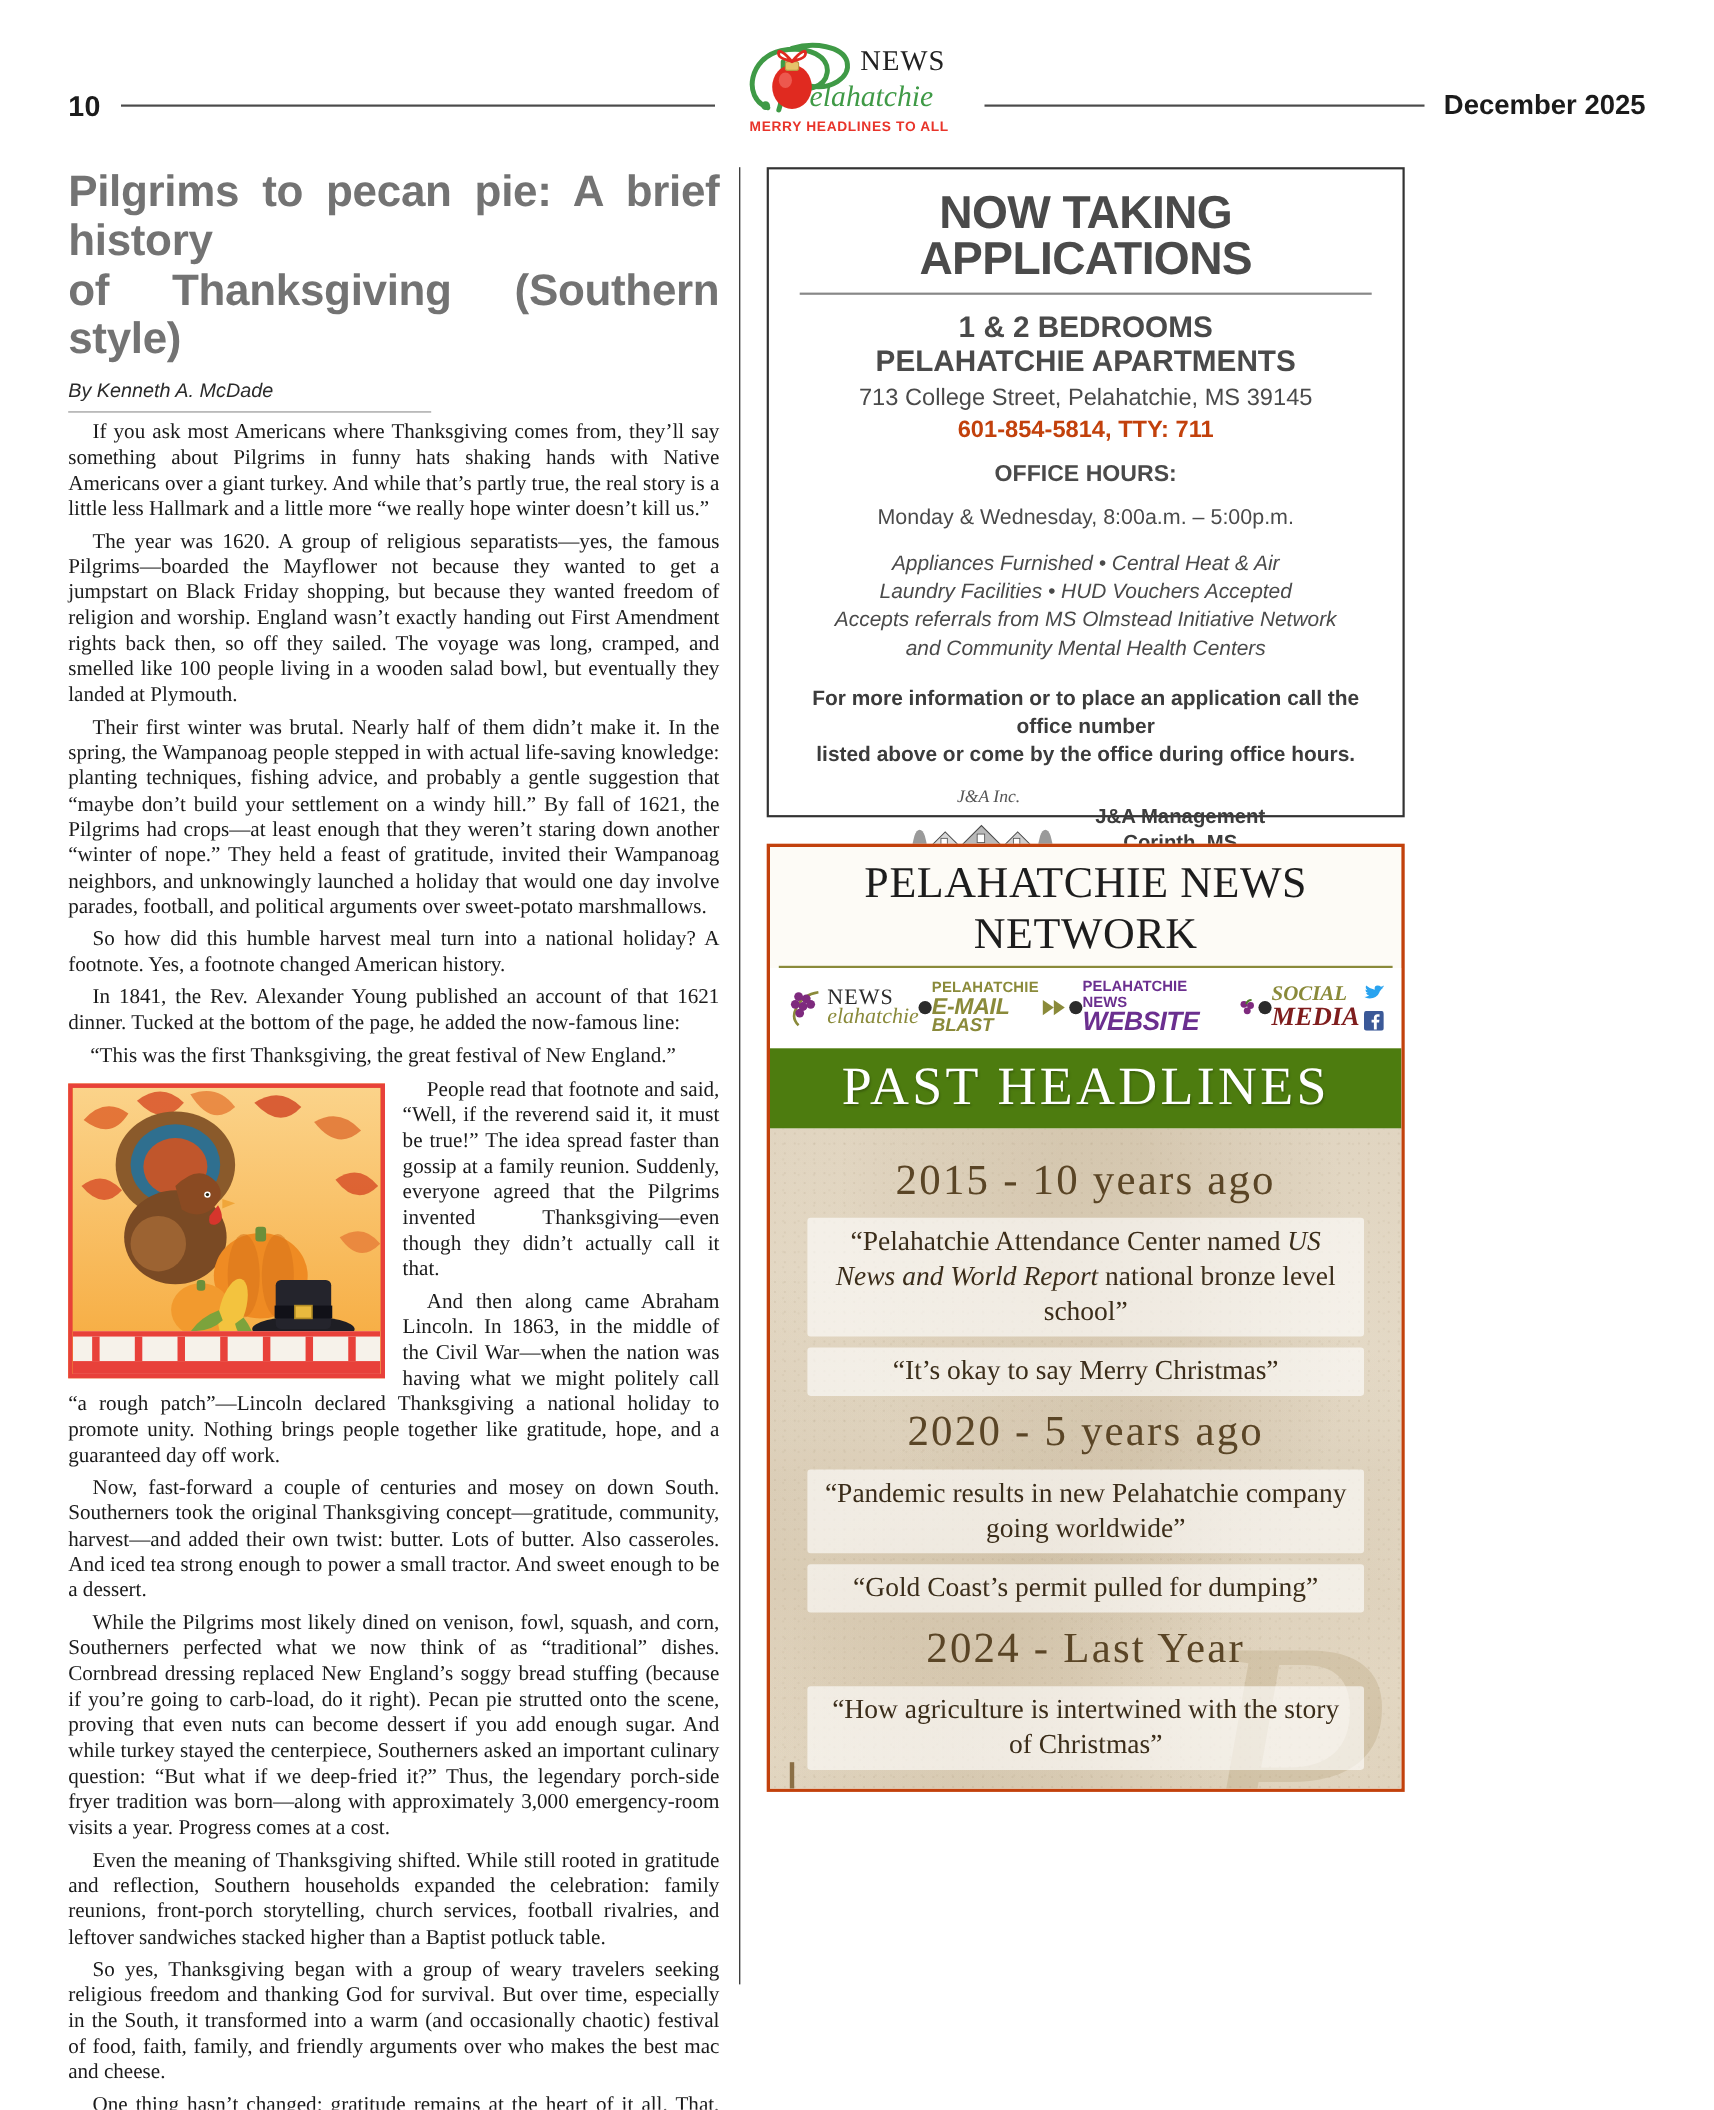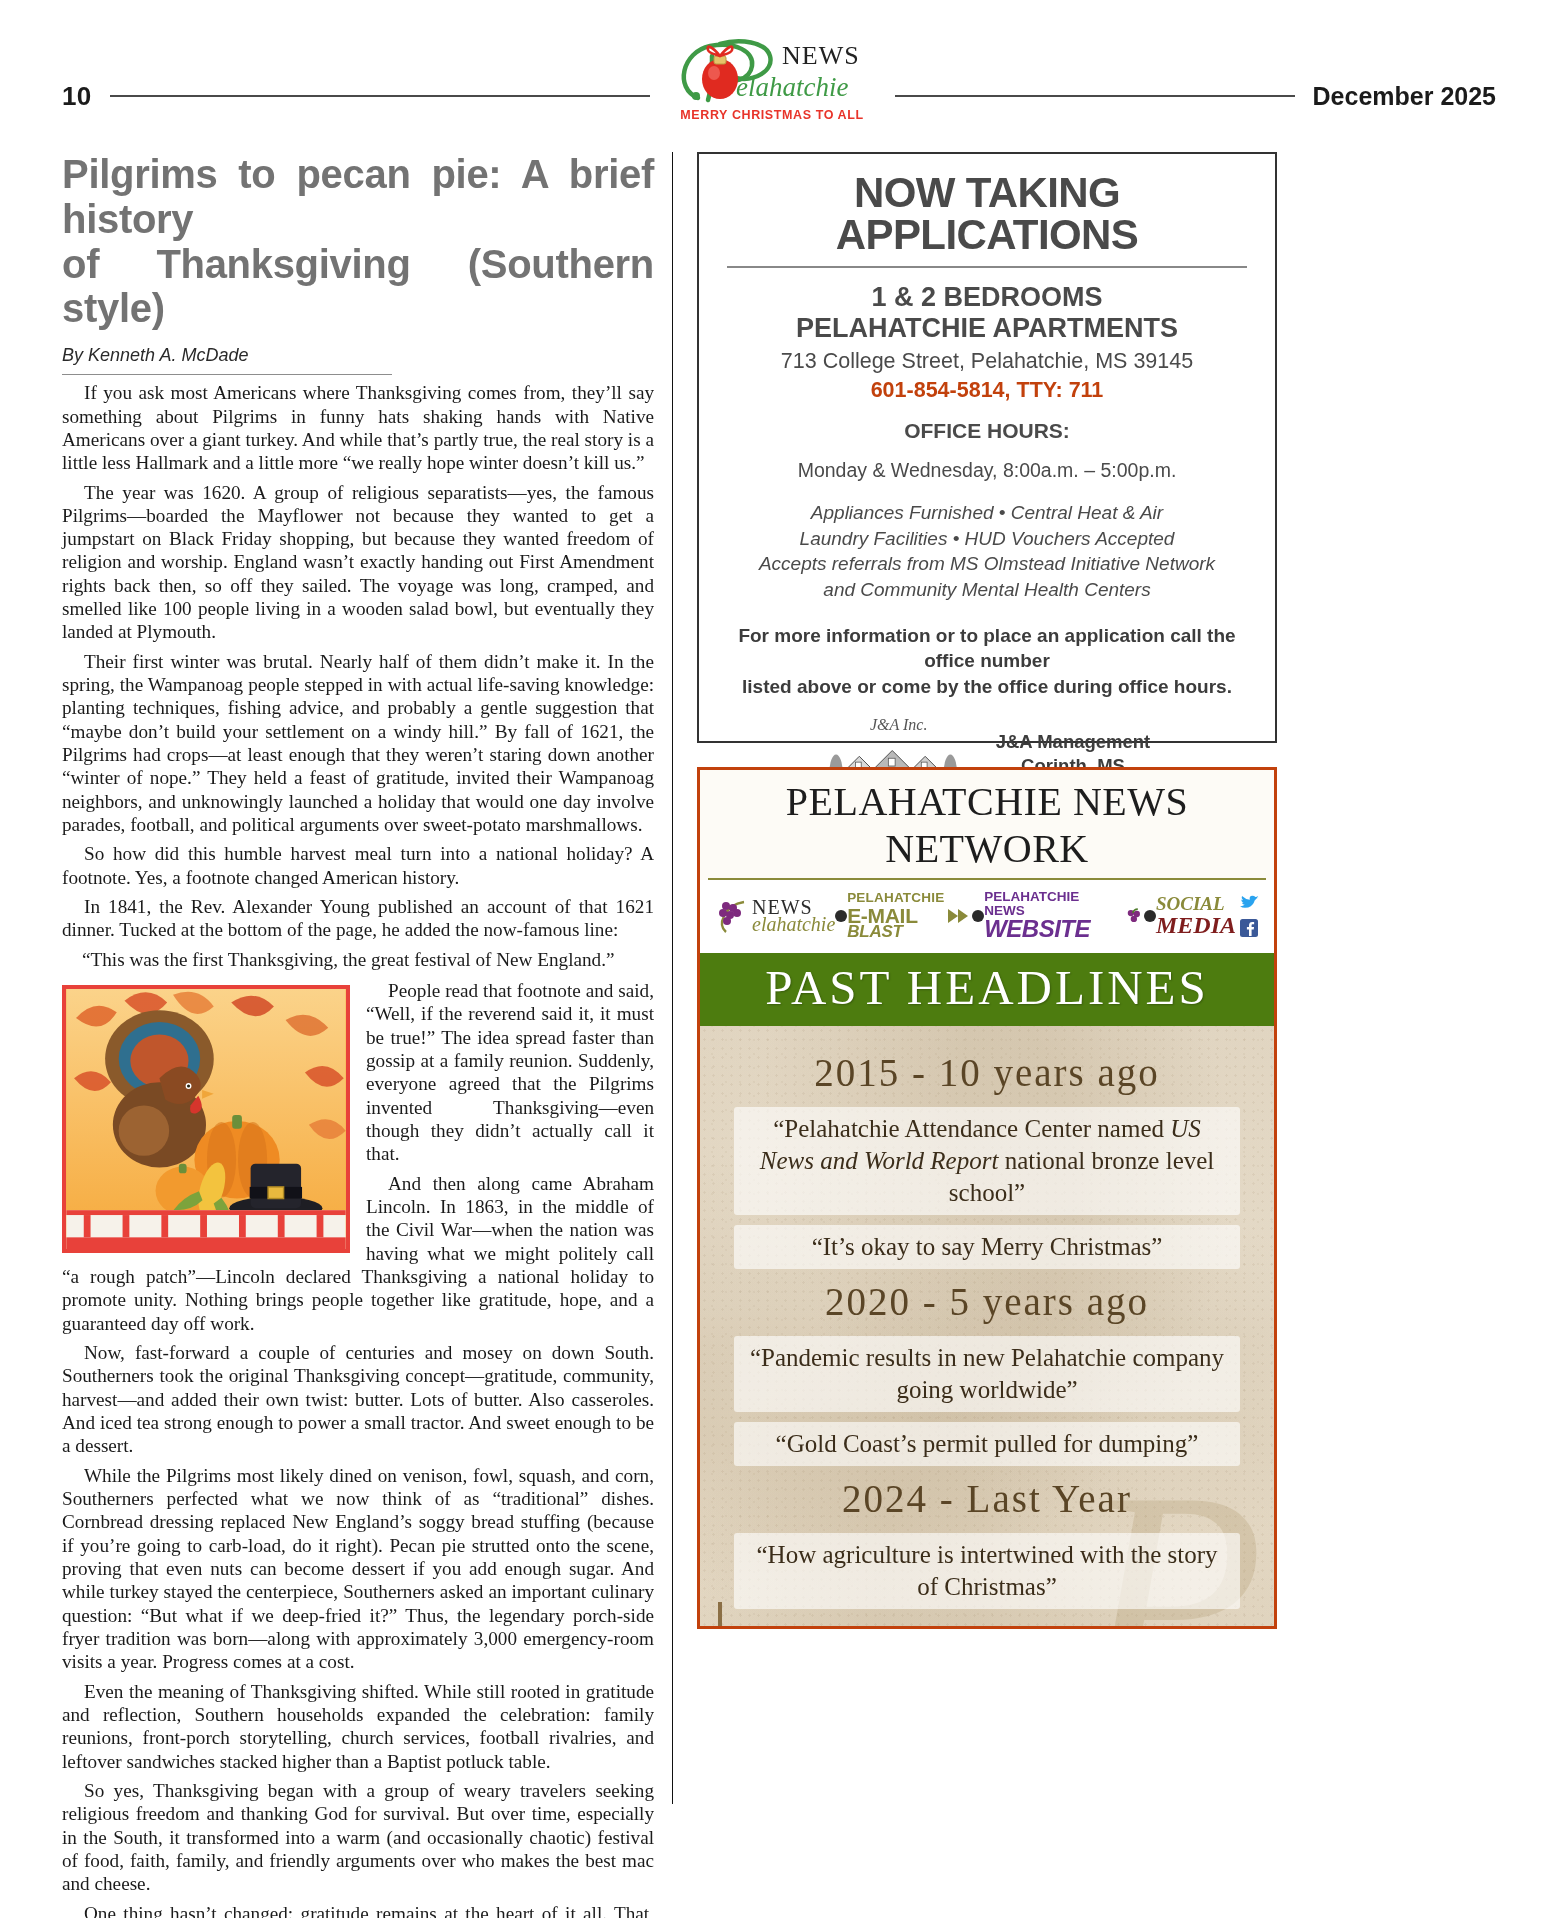--- a/index.html
+++ b/index.html
@@ -133,21 +133,21 @@
     padding:10px 14px 12px 14px; background:#fff;
   }
   .dotsep { width:12px; height:12px; border-radius:50%; background:#2b2b2b; }
   .logo-cell { display:flex; align-items:center; }
   .pn-mini-text { display:flex; flex-direction:column; line-height:.95; }
   .pn-news { font-family:"Liberation Serif", serif; font-size:20px; color:#2b2b2b; letter-spacing:1px;}
   .pn-pela { font-family:"Liberation Serif", serif; font-style:italic; font-size:20px; color:#8a8a3a; margin-top:-2px;}
 
   .eb { line-height:1; text-align:left; }
   .eb-top { font-family:"Liberation Sans", sans-serif; font-weight:700; font-size:13.5px; color:#8a8a3a; letter-spacing:.2px;}
-  .eb-main { font-family:"Liberation Sans", sans-serif; font-weight:700; font-size:21px; color:#8a8a3a; letter-spacing:-.3px;}
+  .eb-main { font-family:"Liberation Sans", sans-serif; font-weight:700; font-style:italic; font-size:21px; color:#8a8a3a; letter-spacing:-.3px;}
   .eb-sub  { font-family:"Liberation Sans", sans-serif; font-weight:700; font-style:italic; font-size:17px; color:#8a8a3a; letter-spacing:-.2px; margin-top:-3px;}
 
   .wb { line-height:1; }
   .wb-top { font-family:"Liberation Sans", sans-serif; font-weight:700; font-size:13.5px; color:#6b2f8f;}
   .wb-main { font-family:"Liberation Sans", sans-serif; font-weight:700; font-style:italic; font-size:24px; color:#6b2f8f; letter-spacing:-.5px;}
 
   .sm { line-height:1; text-align:left;}
   .sm-top { font-family:"Liberation Serif", serif; font-style:italic; font-weight:700; font-size:19px; color:#8a8a3a;}
   .sm-bot { font-family:"Liberation Serif", serif; font-style:italic; font-weight:700; font-size:24px; color:#7f1d1d;}
 
@@ -224,21 +224,21 @@
 
           <ellipse cx="58" cy="43" rx="18" ry="20" fill="#e02a20"></ellipse>
           <ellipse cx="52" cy="37" rx="6" ry="7" fill="#f2685d" opacity=".75"></ellipse>
           <rect x="52" y="20" width="12" height="8" rx="2" fill="#e6c36a" stroke="#b99b43" stroke-width="1"></rect>
           <path d="M58 20 C50 10 44 8 46 14 C47 18 54 18 58 20 C62 18 69 18 70 14 C72 8 66 10 58 20" fill="none" stroke="#e02a20" stroke-width="2.6"></path>
 
           <text x="120" y="28" font-family="Liberation Serif, serif" font-size="26" fill="#222" letter-spacing="1">NEWS</text>
 
           <text x="74" y="60" font-family="Liberation Serif, serif" font-style="italic" font-size="27" fill="#3f9a46">elahatchie</text>
         </svg>
-        <div class="logo-merry">MERRY CHRISTMAS TO ALL</div>
+        <div class="logo-merry">MERRY HEADLINES TO ALL</div>
       </div>
     </div>
     <div class="rule-right"></div>
     <div class="dateline">December 2025</div>
   </div>
 
   <div class="content">
 
     <div class="col-left">
 

